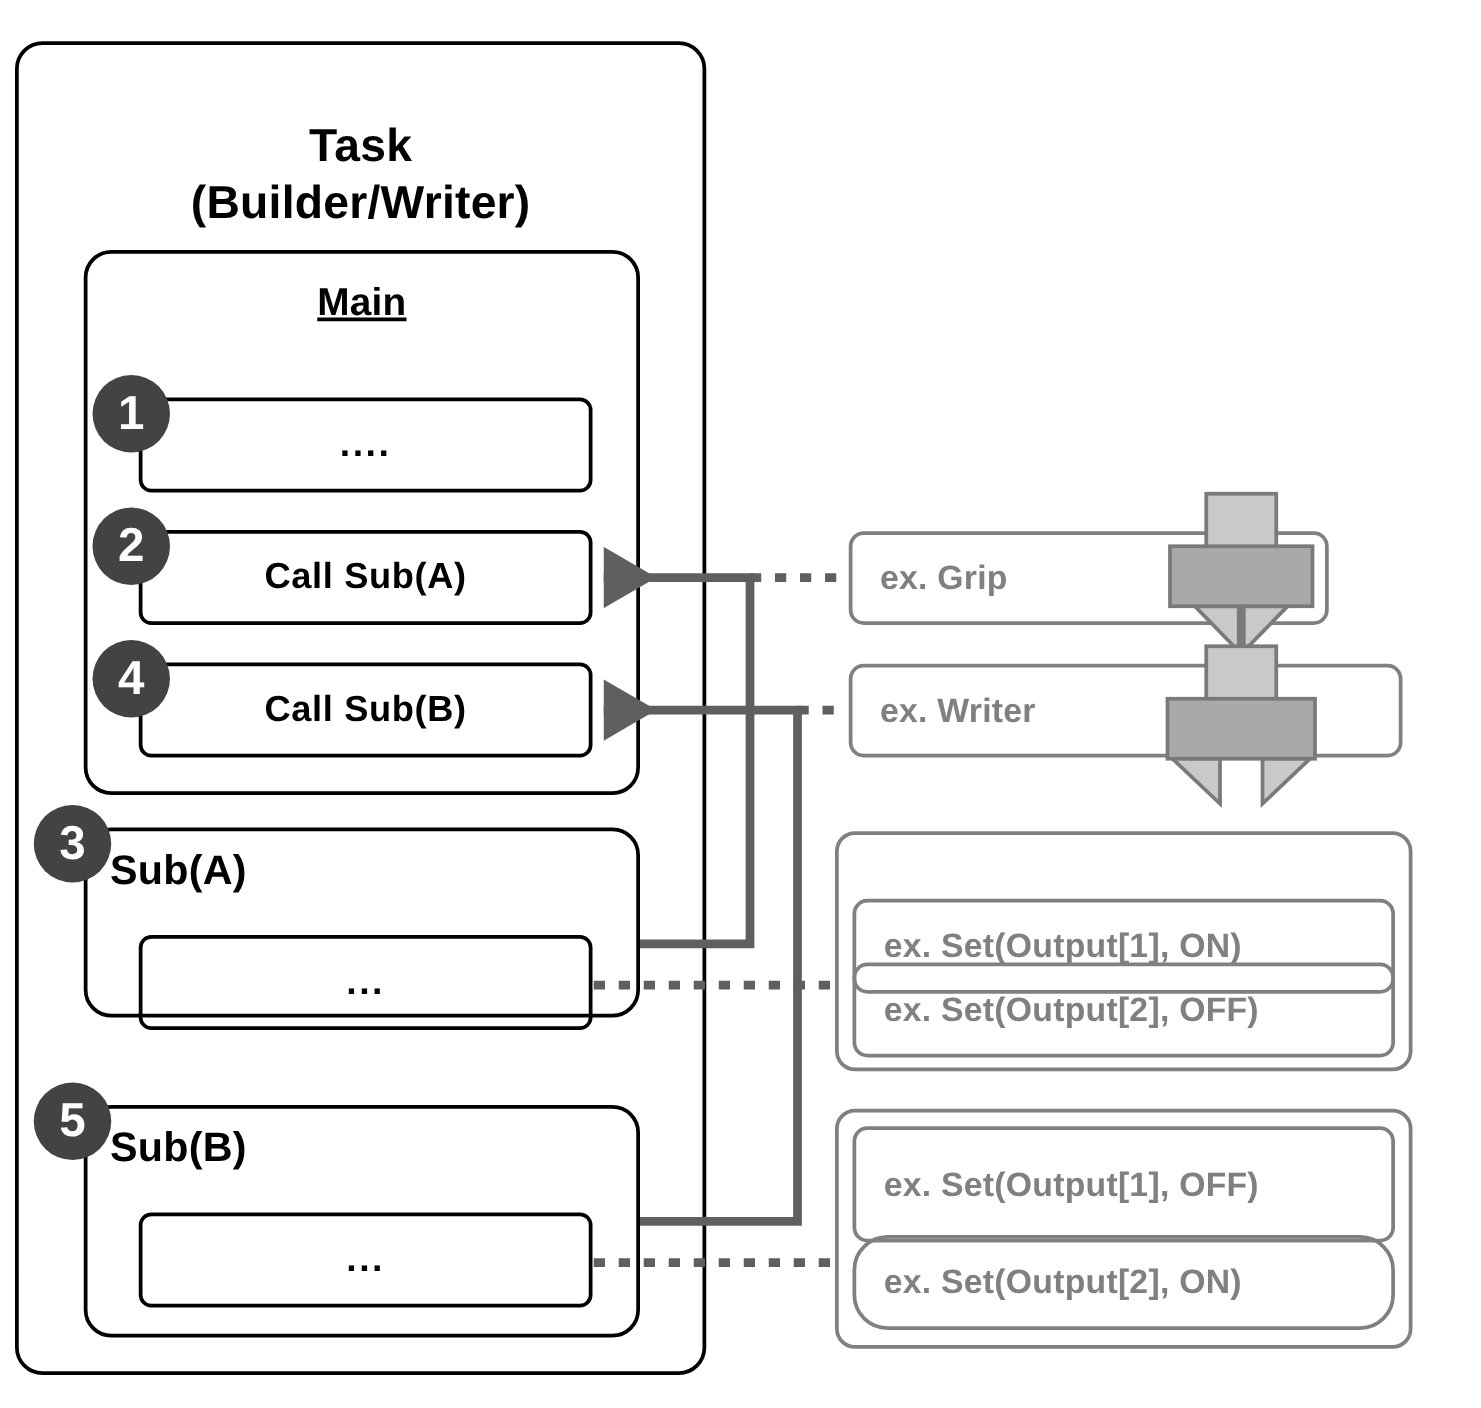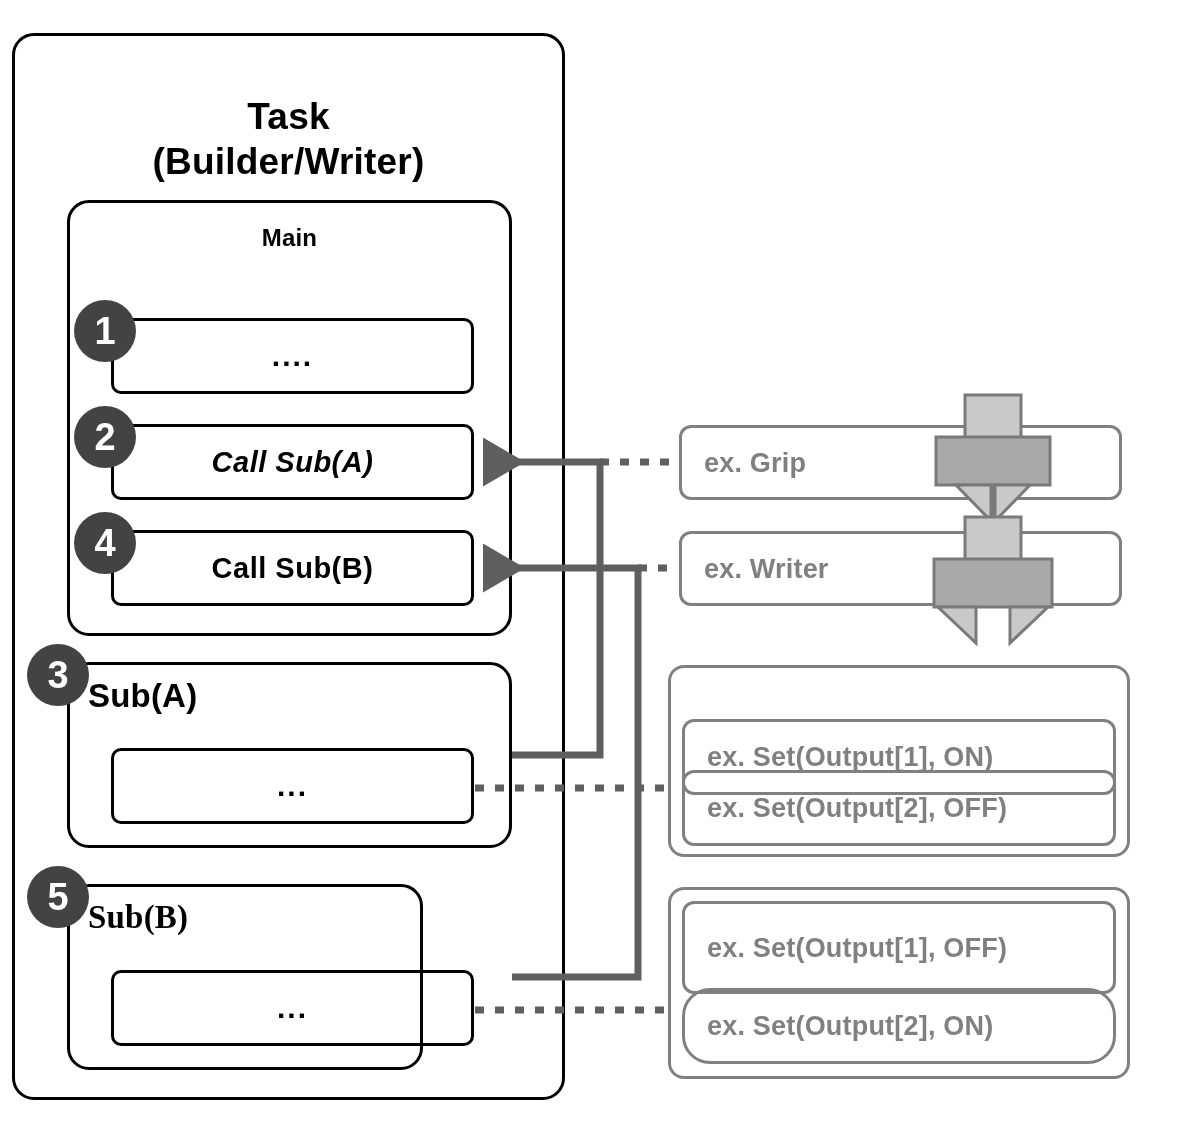--- a/index.html
+++ b/index.html
@@ -49,22 +49,23 @@
     color: #000;
     font-weight: bold;
     line-height: 1.22;
     letter-spacing: .2px;
   }
   .task-title {
     font-size: 37px;
     top: 58px;
   }
   .main-title {
-    font-size: 24px;
+    font-size: 31px;
     top: 20px;
+    text-decoration: underline;
   }
   .sub-title {
     position: absolute;
     color: #000;
     font-weight: bold;
     font-size: 33px;
     left: 18px;
     top: 12px;
     letter-spacing: .2px;
   }
@@ -148,39 +149,39 @@
 
   <div class="box blk-outline" style="left:67px; top:200px; width:445px; height:436px;">
     <div class="title-center main-title">Main</div>
   </div>
 
   <div class="box blk-outline-inner" style="left:111px; top:318px; width:363px; height:76px;">
     <div class="dots">....</div>
   </div>
   <div class="num-circle" style="left:74px; top:300px;">1</div>
 
-  <div class="box blk-outline-inner" style="left:111px; top:424px; width:363px; height:76px;font-style:italic;">
+  <div class="box blk-outline-inner" style="left:111px; top:424px; width:363px; height:76px;">
     <div class="step-label">Call Sub(A)</div>
   </div>
   <div class="num-circle" style="left:74px; top:406px;">2</div>
 
   <div class="box blk-outline-inner" style="left:111px; top:530px; width:363px; height:76px;text-decoration:underline;">
     <div class="step-label">Call Sub(B)</div>
   </div>
   <div class="num-circle" style="left:74px; top:512px;">4</div>
 
-  <div class="box blk-outline" style="left:67px; top:662px; width:445px; height:186px;">
+  <div class="box blk-outline" style="left:67px; top:662px; width:445px; height:152px;">
     <div class="sub-title">Sub(A)</div>
   </div>
   <div class="box blk-outline-inner" style="left:111px; top:748px; width:363px; height:76px;">
     <div class="dots">...</div>
   </div>
   <div class="num-circle" style="left:27px; top:644px;">3</div>
 
-  <div class="box blk-outline" style="left:67px; top:884px; width:356px; height:186px;font-family:Liberation Serif, serif;">
+  <div class="box blk-outline" style="left:67px; top:884px; width:445px; height:186px;">
     <div class="sub-title">Sub(B)</div>
   </div>
   <div class="box blk-outline-inner" style="left:111px; top:970px; width:363px; height:76px;">
     <div class="dots">...</div>
   </div>
   <div class="num-circle" style="left:27px; top:866px;">5</div>
 
   <svg class="conn-svg" viewBox="0 0 1185 1126" xmlns="http://www.w3.org/2000/svg">
     <defs>
       <marker id="arrowL" markerWidth="7" markerHeight="7" refX="6" refY="3.5" orient="auto" markerUnits="strokeWidth">
@@ -194,21 +195,21 @@
 
     <line x1="600" y1="462" x2="678" y2="462" stroke="#5f5f5f" stroke-width="7" stroke-dasharray="9 11" stroke-linecap="butt"></line>
 
     <line x1="638" y1="568" x2="678" y2="568" stroke="#5f5f5f" stroke-width="7" stroke-dasharray="9 11" stroke-linecap="butt"></line>
 
     <line x1="475" y1="788" x2="670" y2="788" stroke="#5f5f5f" stroke-width="7" stroke-dasharray="9 11" stroke-linecap="butt"></line>
 
     <line x1="475" y1="1010" x2="670" y2="1010" stroke="#5f5f5f" stroke-width="7" stroke-dasharray="9 11" stroke-linecap="butt"></line>
   </svg>
 
-  <div class="box gry-outline" style="left:679px; top:425px; width:443px; height:75px;">
+  <div class="box gry-outline" style="left:679px; top:425px; width:384px; height:75px;">
     <div class="ex-label">ex. Grip</div>
   </div>
   <svg class="gripper-svg" style="left:918px; top:393px; width:150px; height:135px;" viewBox="0 0 150 135" xmlns="http://www.w3.org/2000/svg">
 
     <rect x="47" y="2" width="56" height="44" fill="#c9c9c9" stroke="#7a7a7a" stroke-width="3"></rect>
 
     <rect x="18" y="44" width="114" height="48" fill="#a9a9a9" stroke="#7a7a7a" stroke-width="3"></rect>
 
     <path d="M 38,92 L 73,92 L 73,128 Z" fill="#c9c9c9" stroke="#7a7a7a" stroke-width="3"></path>
 

